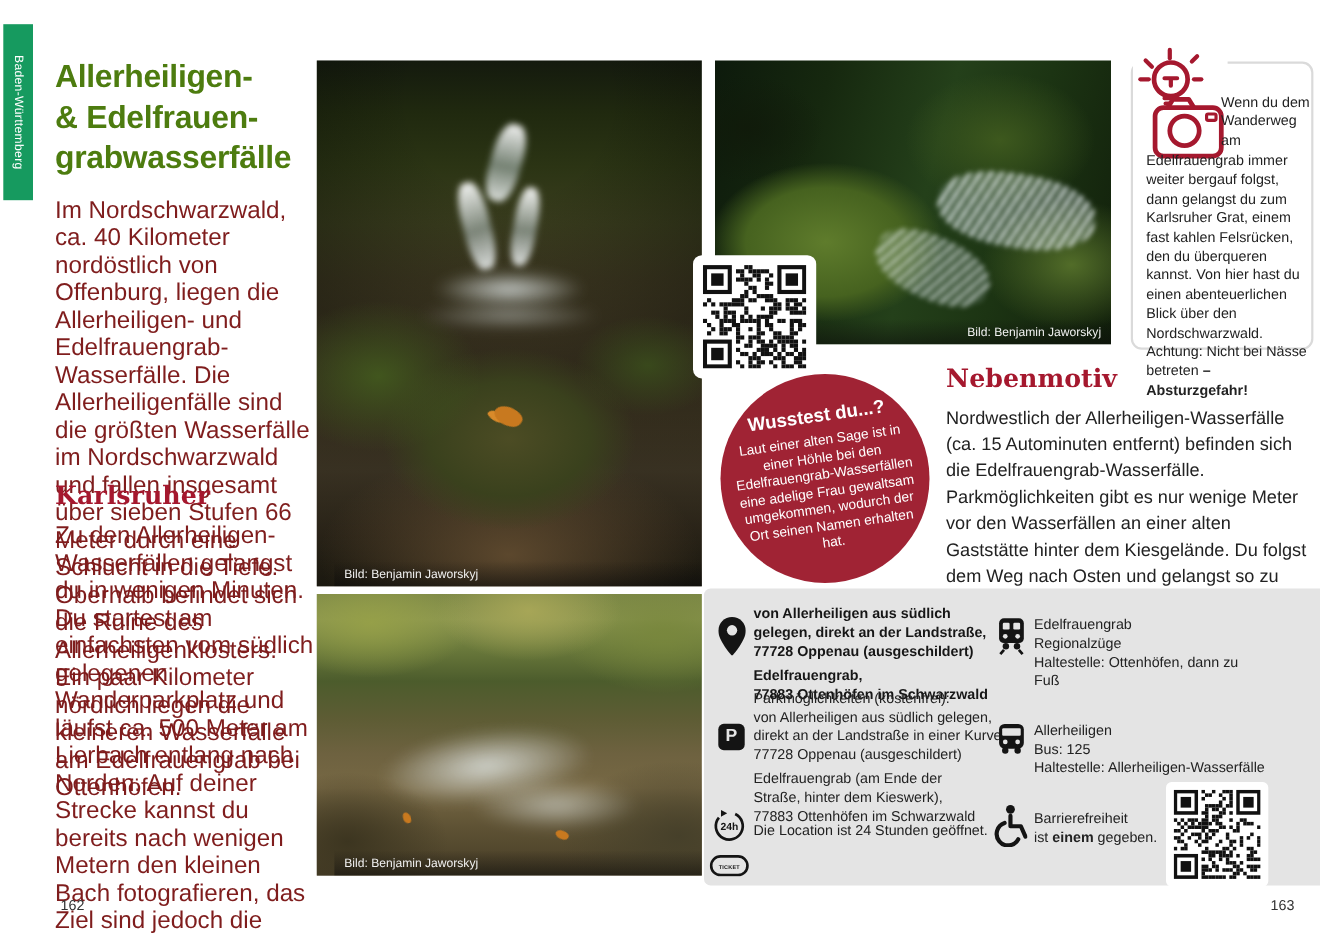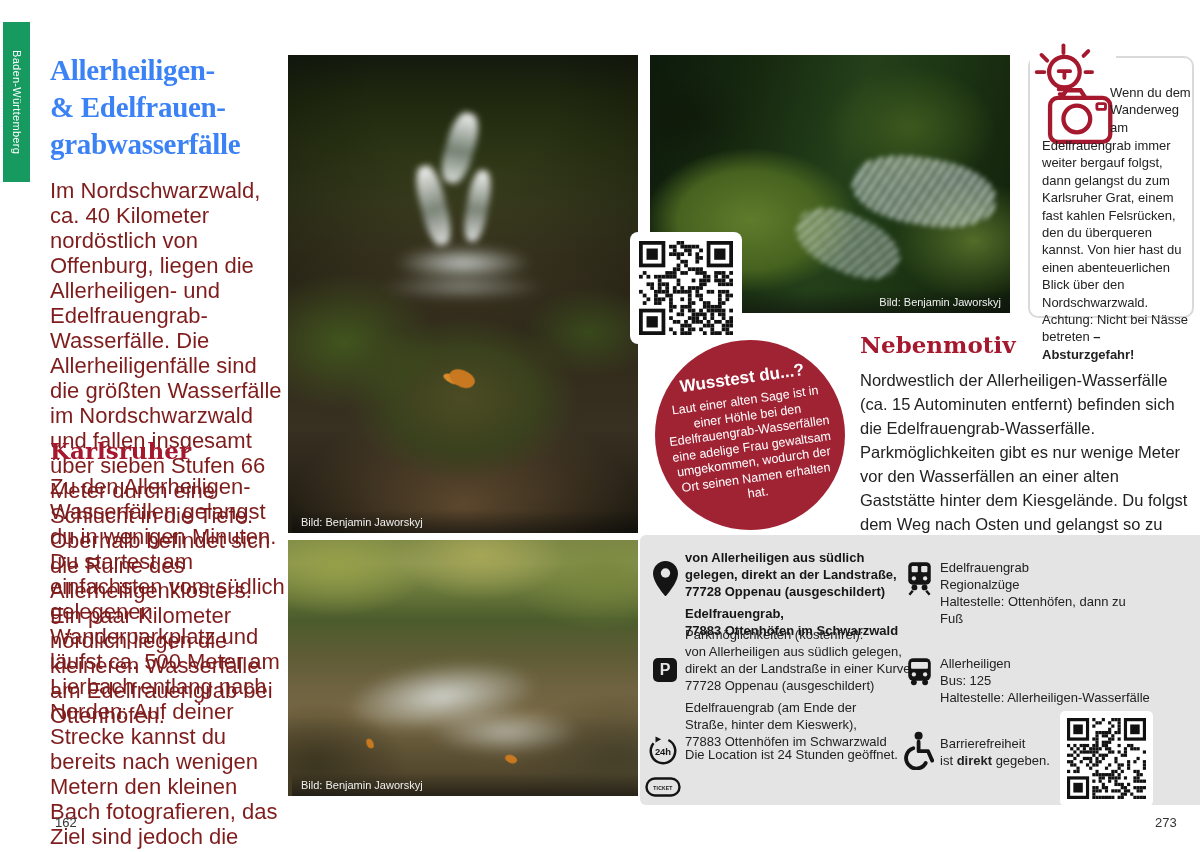--- a/index.html
+++ b/index.html
@@ -7,35 +7,35 @@
         font-family:"Liberation Sans","DejaVu Sans",sans-serif;color:#222;}
   .abs{position:absolute;}
   .pre-line{white-space:pre-line;}
 
   
   #region-tab{left:3px;top:22px;width:27px;height:160px;background:#169a5f;color:#fff;
     display:flex;align-items:center;justify-content:center;}
   #region-tab span{writing-mode:vertical-rl;font-size:11px;letter-spacing:.3px;}
 
   
-  #title{left:50px;top:52px;width:250px;font-family:Liberation Serif, serif;
-    font-weight:bold;font-size:29px;line-height:37px;color:#3b82f6;letter-spacing:-.3px;}
+  #title{left:50px;top:52px;width:250px;font-family:Liberation Sans, sans-serif;
+    font-weight:bold;font-size:29px;line-height:37px;color:#4d7c0f;letter-spacing:-.3px;}
   .bodytext{font-size:22px;line-height:25px;color:#7f1d1d;}
   #intro{left:50px;top:178px;width:236px;}
   .subhead{font-family:"DejaVu Serif","Liberation Serif",serif;font-weight:bold;
     font-size:23px;color:#a5182e;}
   #hauptmotiv-heading{left:50px;top:437px;width:236px;}
   #hauptmotiv-body{left:50px;top:474px;width:238px;}
   .pagenum{font-size:13px;color:#333;}
   #pagenum-left{left:55px;top:815px;}
   #pagenum-right{left:1155px;top:815px;}
 
   
   .photo{position:absolute;overflow:hidden;}
-  .photo .cap{position:absolute;left:4px;right:0;bottom:0;padding:6px 9px 5px;
+  .photo .cap{position:absolute;left:16px;right:0;bottom:0;padding:6px 9px 5px;
     font-size:11px;color:#f0f0f0;background:linear-gradient(180deg,rgba(0,0,0,0),rgba(10,10,10,.5));}
   .cap-right{text-align:right;}
   #photo-main{left:288px;top:55px;width:350px;height:478px;
     background:
       radial-gradient(ellipse 130px 95px at 16% 60%,rgba(66,88,30,.95),rgba(66,88,30,0) 72%),
       radial-gradient(ellipse 95px 65px at 86% 58%,rgba(58,76,28,.9),rgba(58,76,28,0) 70%),
       radial-gradient(ellipse 160px 115px at 50% 72%,#4c4c24 0%,#3a411d 45%,rgba(58,65,29,0) 72%),
       radial-gradient(ellipse 230px 130px at 50% 94%,rgba(98,76,48,.9),rgba(98,76,48,0) 75%),
       radial-gradient(ellipse 260px 250px at 50% 8%,rgba(0,0,0,0) 35%,rgba(6,9,4,.45) 100%),
       linear-gradient(180deg,#141a0e 0%,#20290f 10%,#2b3414 20%,#3a3d1e 31%,#433c24 42%,#4e422b 55%,#594a31 68%,#61513a 78%,#483a29 89%,#2b2418 100%);}
@@ -103,21 +103,21 @@
     <span>Baden-Württemberg</span>
   </div>
 
   <div class="abs pre-line" id="title">Allerheiligen-
 &amp; Edelfrauen-
 grabwasserfälle</div>
   <div class="abs bodytext" id="intro">Im Nordschwarzwald, ca. 40 Kilometer nordöstlich von Offenburg, liegen die Allerheiligen- und Edelfrauengrab-Wasserfälle. Die Allerheiligenfälle sind die größten Wasserfälle im Nordschwarzwald und fallen insgesamt über sieben Stufen 66 Meter durch eine Schlucht in die Tiefe. Oberhalb befindet sich die Ruine des Allerheiligenklosters. Ein paar Kilometer nördlich liegen die kleineren Wasserfälle am Edelfrauengrab bei Ottenhöfen.</div>
   <div class="abs subhead" id="hauptmotiv-heading">Karlsruher</div>
   <div class="abs bodytext" id="hauptmotiv-body">Zu den Allerheiligen-Wasserfällen gelangst du in wenigen Minuten. Du startest am einfachsten vom südlich gelegenen Wanderparkplatz und läufst ca. 500 Meter am Lierbach entlang nach Norden. Auf deiner Strecke kannst du bereits nach wenigen Metern den kleinen Bach fotografieren, das Ziel sind jedoch die größeren Wasserfälle. Bitte beachte: Die Wasserfälle liegen im Nationalpark, verlasse also nicht die Wege oder steige über Absperrungen. Du kannst die Wasserfälle auch von den Wanderwegen und Stegen aus gut fotografieren.</div>
   <div class="abs pagenum" id="pagenum-left">162</div>
-  <div class="abs pagenum" id="pagenum-right">273</div>
+  <div class="abs pagenum" id="pagenum-right">163</div>
 
   <div class="photo" id="photo-main">
     <div class="wf" style="left:45%;top:12%;width:8%;height:15%;transform:rotate(16deg);"></div>
     <div class="wf" style="left:38%;top:23%;width:7%;height:17%;transform:rotate(-14deg);"></div>
     <div class="wf" style="left:51%;top:24%;width:6%;height:15%;transform:rotate(10deg);"></div>
     <div class="mist" style="left:30%;top:40%;width:40%;height:7%;"></div>
     <div class="mist" style="left:26%;top:46%;width:48%;height:5%;opacity:.6;"></div>
     <div class="leaf" style="left:46%;top:66%;"></div>
     <div class="cap">Bild: Benjamin Jaworskyj</div>
   </div>
@@ -473,21 +473,21 @@
 
     <div class="icon" style="left:262px;top:196px;width:32px;">
       <svg viewBox="0 0 27 33" width="32">
         <circle cx="14" cy="4" r="3.4" fill="#141414"></circle>
         <path d="M14 9 v8 h8 l3.5 8" stroke="#141414" stroke-width="3.2" fill="none" stroke-linecap="round" stroke-linejoin="round"></path>
         <path d="M9.5 14.5 a8.8 8.8 0 1 0 10.5 12.5" stroke="#141414" stroke-width="3.2" fill="none" stroke-linecap="round"></path>
       </svg>
     </div>
     <div class="info-txt" style="left:300px;top:200px;width:200px;">
       <span>Barrierefreiheit</span><br>
-      <span>ist </span><strong>direkt</strong><span> gegeben.</span>
+      <span>ist </span><strong>einem</strong><span> gegeben.</span>
     </div>
   </div>
 
   <div class="qr-tile" id="qr-info">
     <div class="qr"><svg viewBox="0 0 100 100" width="100%" height="100%" preserveAspectRatio="none">
           <rect x="32" y="0" width="4" height="4" fill="#111"></rect>
           <rect x="44" y="0" width="4" height="4" fill="#111"></rect>
           <rect x="56" y="0" width="4" height="4" fill="#111"></rect>
           <rect x="60" y="0" width="4" height="4" fill="#111"></rect>
           <rect x="64" y="0" width="4" height="4" fill="#111"></rect>

